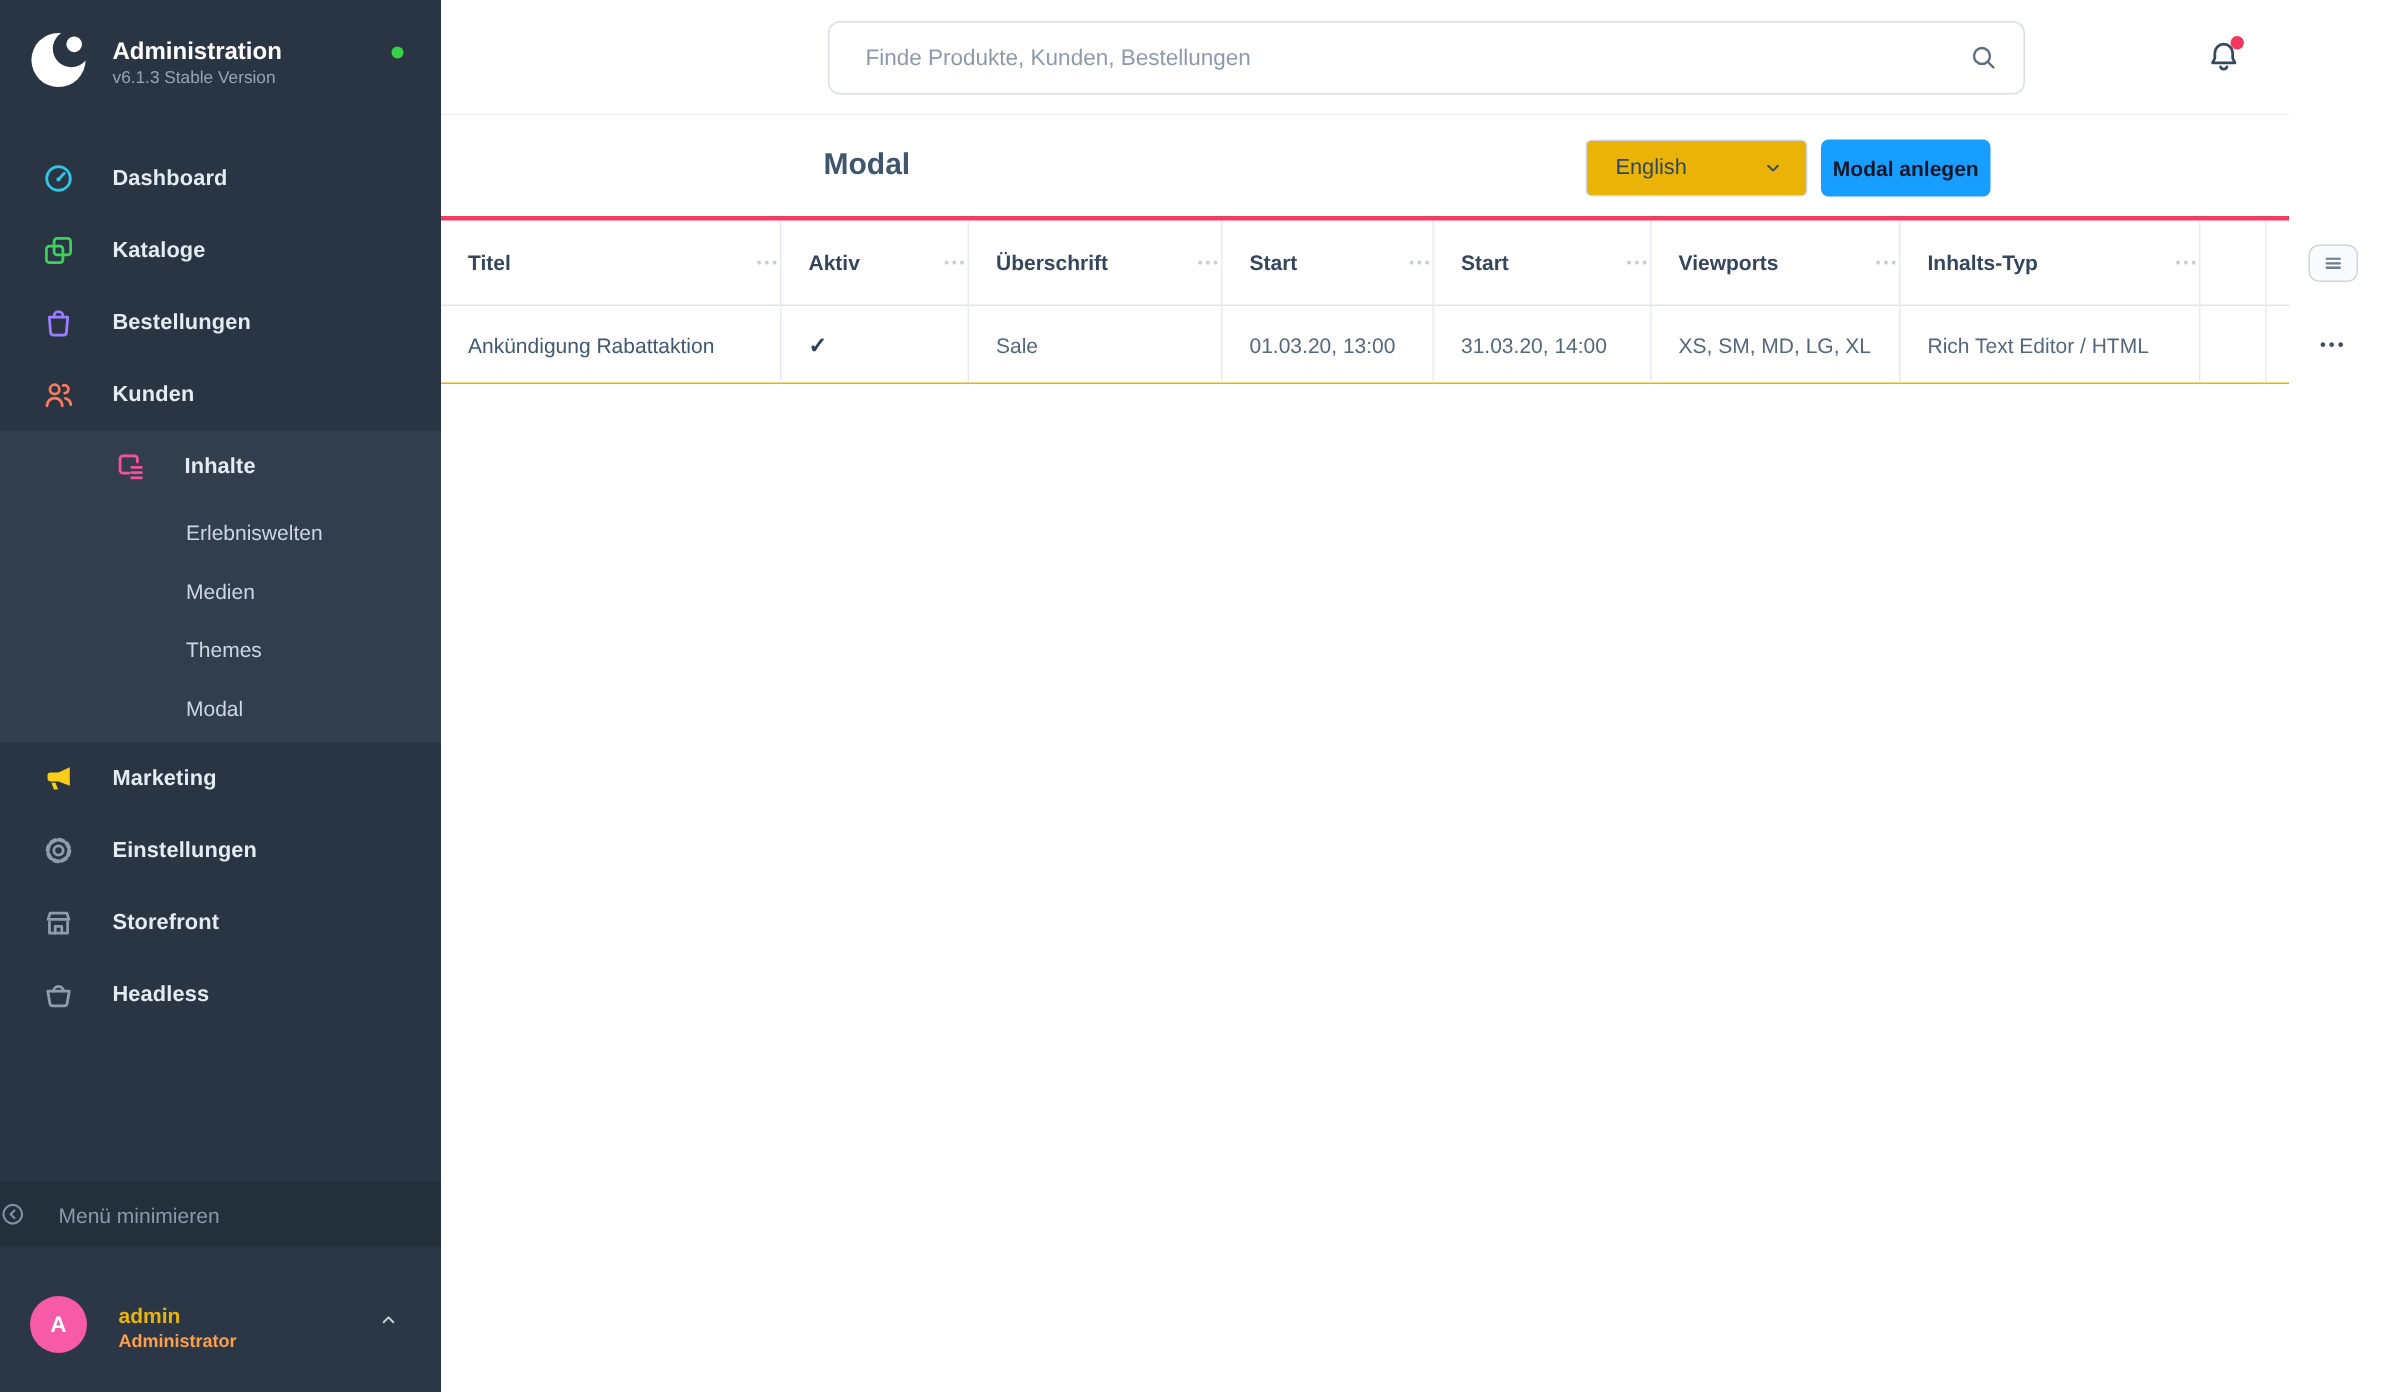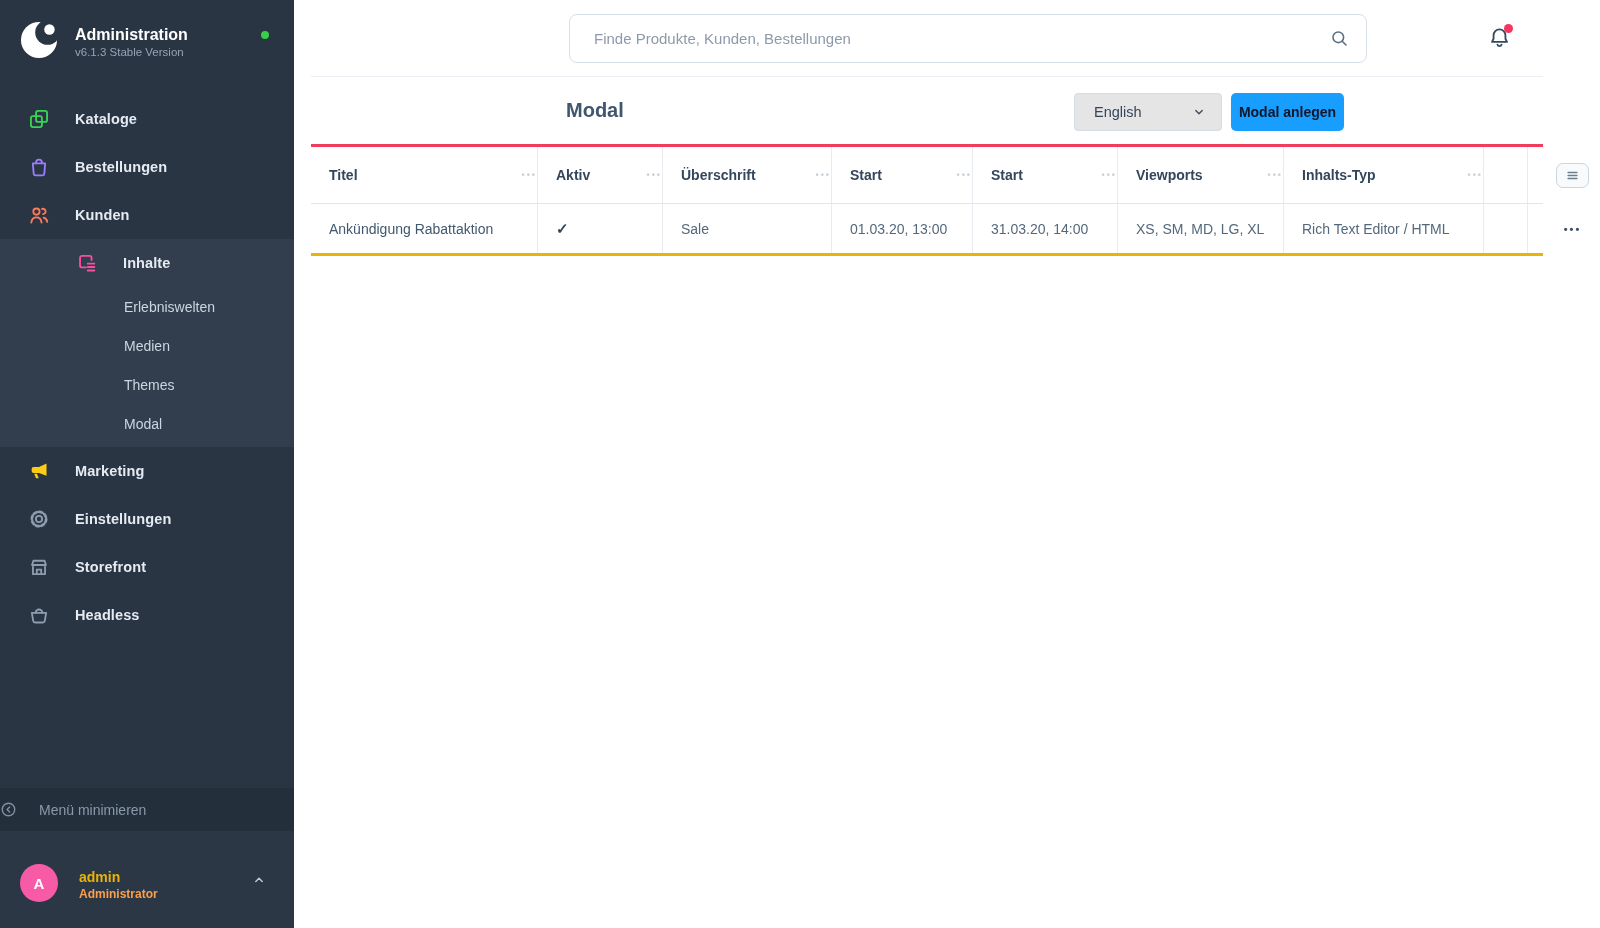--- a/index.html
+++ b/index.html
@@ -29,39 +29,39 @@
   .sb-minimize .ic { width:17px; height:17px; color:#76859445; color:#8090a0; }
   .sb-minimize .txt { margin-left:22px; font-size:14px; color:#8a99a8; }
 
   .sb-user { position:absolute; left:0; bottom:0; width:294px; height:97px; background:var(--sidebar-user); cursor:pointer; }
   .avatar { position:absolute; left:20px; top:33px; width:38px; height:38px; border-radius:50%; background:var(--avatar-pink); color:#fff; font-size:15px; font-weight:700; display:flex; align-items:center; justify-content:center; }
   .user-name { position:absolute; left:79px; top:38px; font-size:14px; font-weight:700; color:#eab308; }
   .user-role { position:absolute; left:79px; top:56px; font-size:12px; font-weight:600; color:var(--role-orange); }
   .user-chevron { position:absolute; right:28px; top:42px; width:14px; height:14px; color:#c2cdd8; }
 
   
-  .main { position:absolute; left:294px; top:0; width:1232px; height:928px; background:#fff;margin-left:17px; }
+  .main { position:absolute; left:294px; top:0; width:1232px; height:928px; background:#fff; }
 
   .topbar { position:relative; height:77px; background:#fff; border-bottom:1px solid #eaeef2; }
   .search { position:absolute; left:258px; top:14px; width:798px; height:49px; border:1px solid #d9dfe6; border-radius:8px; padding:0 52px 0 24px; font-size:15px; color:#3a4c5f; font-family:"Liberation Sans",sans-serif; outline:none; background:#fff; }
   .search::placeholder { color:#8d9aab; }
   .search-icon { position:absolute; left:1019px; top:29px; width:19px; height:19px; color:#5b6e82; cursor:pointer; }
   .bell { position:absolute; right:32px; top:26px; width:23px; height:23px; color:#34495e; cursor:pointer; }
   .note-dot { position:absolute; right:30px; top:24px; width:9px; height:9px; border-radius:50%; background:#f5365f; }
 
   .smartbar { position:relative; height:70px; background:#fff; border-bottom:3px solid var(--module-line); }
   .page-title { position:absolute; left:255px; top:22px; font-size:20px; font-weight:700; color:#3f566e; }
-  .lang-select { position:absolute; left:763px; top:16px; width:148px; height:38px; border:1px solid #d4dbe2; border-radius:4px; background:#e5e5e5; display:flex; align-items:center; justify-content:space-between; padding:0 15px 0 19px; font-size:14.5px; color:#33475c; cursor:pointer; }
+  .lang-select { position:absolute; left:763px; top:16px; width:148px; height:38px; border:1px solid #d4dbe2; border-radius:4px; background:#eab308; display:flex; align-items:center; justify-content:space-between; padding:0 15px 0 19px; font-size:14.5px; color:#33475c; cursor:pointer; }
   .lang-select .ic { width:14px; height:14px; color:#394f63; }
   .create-btn { position:absolute; left:920px; top:16px; width:113px; height:38px; background:var(--brand); border:none; border-radius:5px; color:#0f172a; font-size:14px; font-weight:700; font-family:"Liberation Sans",sans-serif; cursor:pointer; }
 
   
   .grid-head, .grid-row { display:grid; grid-template-columns:227px 125px 169px 141px 145px 166px 200px 44px 89px; }
   .grid-head { height:57px; border-bottom:1px solid #e0e6ec; }
-  .grid-row  { height:52px; border-bottom:3px solid #eab308; }
+  .grid-row  { height:52px; border-bottom:1px solid #eab308; }
   .hcell { display:flex; align-items:center; padding-left:18px; border-right:1px solid #e8ecf0; font-size:14px; font-weight:700; color:#33465c; cursor:pointer;justify-content:space-between; }
   .cell  { display:flex; align-items:center; padding-left:18px; border-right:1px solid #e8ecf0; font-size:14px; color:#54687c; }
   .hcell:last-child, .cell:last-child { border-right:none; }
   .col-dots { margin-left:10px; font-size:9px; letter-spacing:2px; color:#c6cfd8; font-weight:700; cursor:pointer; }
   .hcell.actions, .cell.actions { justify-content:center; padding-left:0; }
   .grid-settings-btn { width:33px; height:25px; border:1px solid #ccd5dd; border-radius:7px; background:#f8fafb; display:flex; align-items:center; justify-content:center; cursor:pointer; }
   .grid-settings-btn .ic { width:15px; height:15px; color:#6b7d8f; }
   .row-link { color:#41586f; cursor:pointer; }
   .check { font-size:15px; font-weight:700; color:#2f4356; }
   .ctx-dots { font-size:11px; letter-spacing:2px; font-weight:900; color:#3d5064; cursor:pointer; }
@@ -76,20 +76,28 @@
       <circle cx="29" cy="12" r="13" fill="var(--sidebar-bg)"></circle>
       <circle cx="31" cy="9" r="5.5" fill="#ffffff"></circle>
     </svg>
     <div class="app-title">Administration</div>
     <div class="app-version">v6.1.3 Stable Version</div>
     <div class="status-dot"></div>
   </div>
 
   <nav>
     <div class="sb-item">
+      <svg class="ic" style="color:var(--icon-dashboard)" viewBox="0 0 24 24" fill="none" stroke="currentColor" stroke-width="2" stroke-linecap="round" stroke-linejoin="round">
+        <circle cx="12" cy="12" r="8.6"></circle>
+          <path d="M12 12.6l4.2-4.4"></path>
+          <circle cx="12" cy="12.6" r="0.6"></circle>
+      </svg>
+      <span class="lbl">Dashboard</span>
+    </div>
+    <div class="sb-item">
       <svg class="ic" style="color:var(--icon-catalogues)" viewBox="0 0 24 24" fill="none" stroke="currentColor" stroke-width="2" stroke-linecap="round" stroke-linejoin="round">
         <rect x="3.2" y="8.8" width="12" height="12" rx="2.2"></rect>
           <rect x="8.8" y="3.2" width="12" height="12" rx="2.2"></rect>
       </svg>
       <span class="lbl">Kataloge</span>
     </div>
     <div class="sb-item">
       <svg class="ic" style="color:var(--icon-orders)" viewBox="0 0 24 24" fill="none" stroke="currentColor" stroke-width="2" stroke-linecap="round" stroke-linejoin="round">
         <path d="M5.3 8h13.4l-.9 11.2a2.1 2.1 0 0 1-2.1 1.9H8.3a2.1 2.1 0 0 1-2.1-1.9z"></path>
           <path d="M8.8 8V7.2a3.2 3.2 0 0 1 6.4 0V8"></path>

